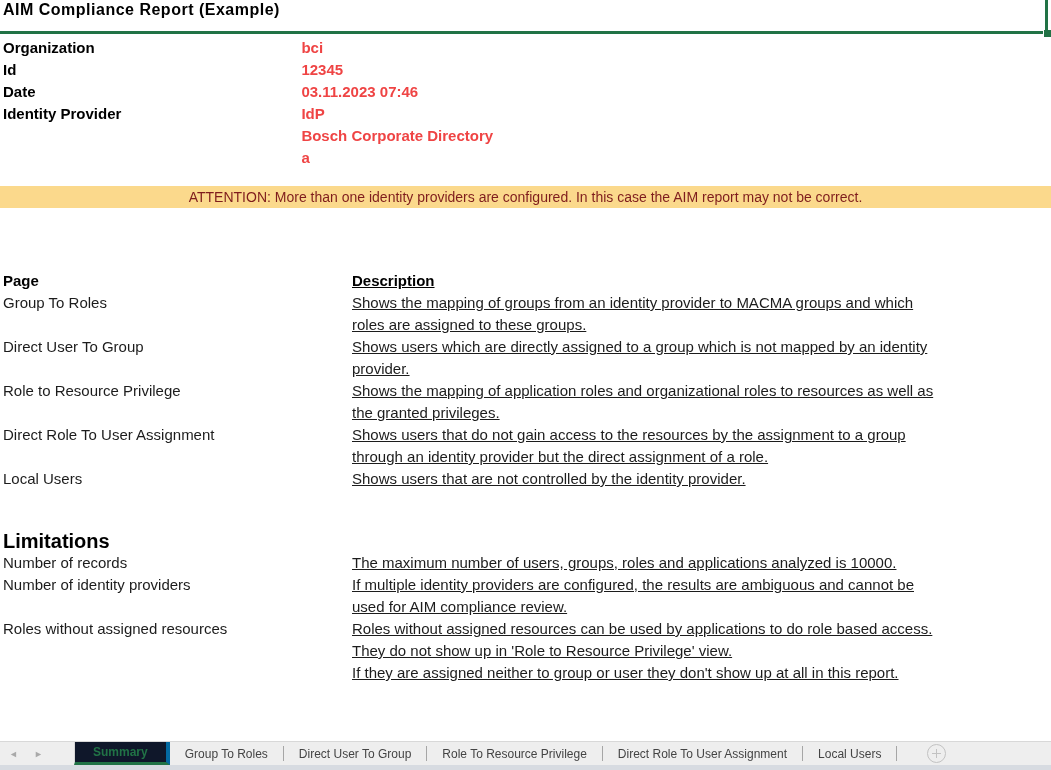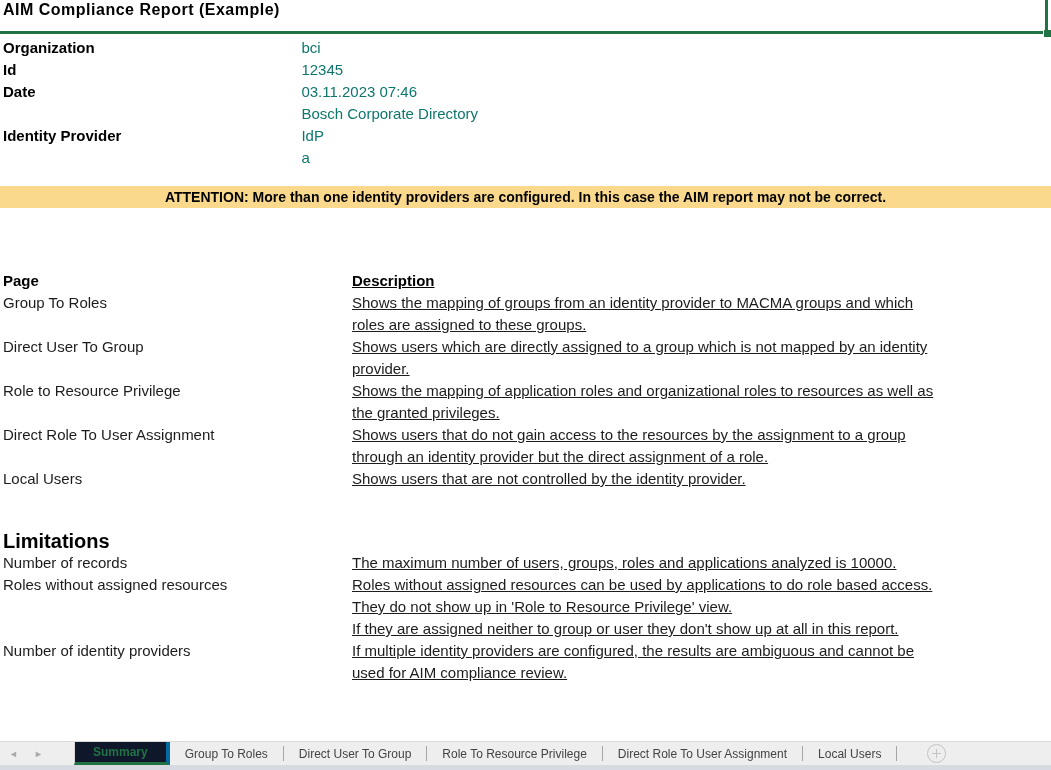--- a/index.html
+++ b/index.html
@@ -16,28 +16,28 @@
     white-space:nowrap;
   }
   .green-hline{position:absolute;left:0;top:31px;width:1043px;height:3px;background:#217346;}
   .green-corner{position:absolute;left:1044px;top:30px;width:7px;height:7px;background:#217346;}
   .green-vline{position:absolute;left:1045px;top:0;width:3px;height:34px;background:#217346;}
 
   
   .info{position:absolute;left:0;top:37px;width:899px;}
   .irow{display:flex;line-height:22px;font-size:15px;}
   .ilabel{width:349px;padding-left:3px;font-weight:bold;color:#000;}
-  .ivalue{width:699px;color:#0f766e;}
+  .ivalue{width:699px;color:#ef4444;font-weight:bold;}
 
   
   .banner{
     position:absolute;left:0;top:186px;width:1051px;height:22px;
     background:#FBD98C;display:flex;align-items:center;justify-content:center;
   }
-  .banner span{font-size:14px;font-weight:bold;color:#000000;white-space:nowrap;}
+  .banner span{font-size:14px;font-weight:normal;color:#7f1d1d;white-space:nowrap;}
 
   
   .section{position:absolute;left:0;width:968px;}
   .pages{top:270px;}
   .limits{top:530px;}
   .srow{display:flex;line-height:22px;font-size:15px;}
   .scol-l{width:349px;padding-left:3px;flex:none;}
   .scol-r{width:699px;white-space:pre-line;text-decoration:underline;}
   .hdr{font-weight:bold;color:#000;}
   .sheading{font-weight:bold;color:#000;line-height:22px;font-size:20px;padding-left:3px;}
@@ -87,26 +87,26 @@
     </div>
   <div class="irow">
       <span class="ilabel">Id</span>
       <span class="ivalue">12345</span>
     </div>
   <div class="irow">
       <span class="ilabel">Date</span>
       <span class="ivalue">03.11.2023 07:46</span>
     </div>
   <div class="irow">
+      <span class="ilabel">Identity Provider</span>
+      <span class="ivalue">IdP</span>
+    </div>
+  <div class="irow">
       <span class="ilabel"></span>
       <span class="ivalue">Bosch Corporate Directory</span>
-    </div>
-  <div class="irow">
-      <span class="ilabel">Identity Provider</span>
-      <span class="ivalue">IdP</span>
     </div>
   <div class="irow">
       <span class="ilabel"></span>
       <span class="ivalue">a</span>
     </div>
 </div>
 
 <div class="banner">
   <span>ATTENTION: More than one identity providers are configured. In this case the AIM report may not be correct.</span>
 </div>
@@ -142,29 +142,29 @@
   </div>
 </div>
 
 <div class="section limits">
   <div class="sheading">Limitations</div>
   <div class="srow">
     <span class="scol-l">Number of records</span>
     <span class="scol-r">The maximum number of users, groups, roles and applications analyzed is 10000.</span>
   </div>
   <div class="srow">
+    <span class="scol-l">Number of identity providers</span>
+    <span class="scol-r">If multiple identity providers are configured, the results are ambiguous and cannot be
+used for AIM compliance review.</span>
+  </div>
+  <div class="srow">
     <span class="scol-l">Roles without assigned resources</span>
     <span class="scol-r">Roles without assigned resources can be used by applications to do role based access.
 They do not show up in 'Role to Resource Privilege' view.
 If they are assigned neither to group or user they don't show up at all in this report.</span>
-  </div>
-  <div class="srow">
-    <span class="scol-l">Number of identity providers</span>
-    <span class="scol-r">If multiple identity providers are configured, the results are ambiguous and cannot be
-used for AIM compliance review.</span>
   </div>
 </div>
 
 <div class="tabbar">
   <div class="navarrows">
     <span>◄</span>
     <span>►</span>
   </div>
   <div class="tab active">Summary</div>
   <div class="tab">Group To Roles</div>

